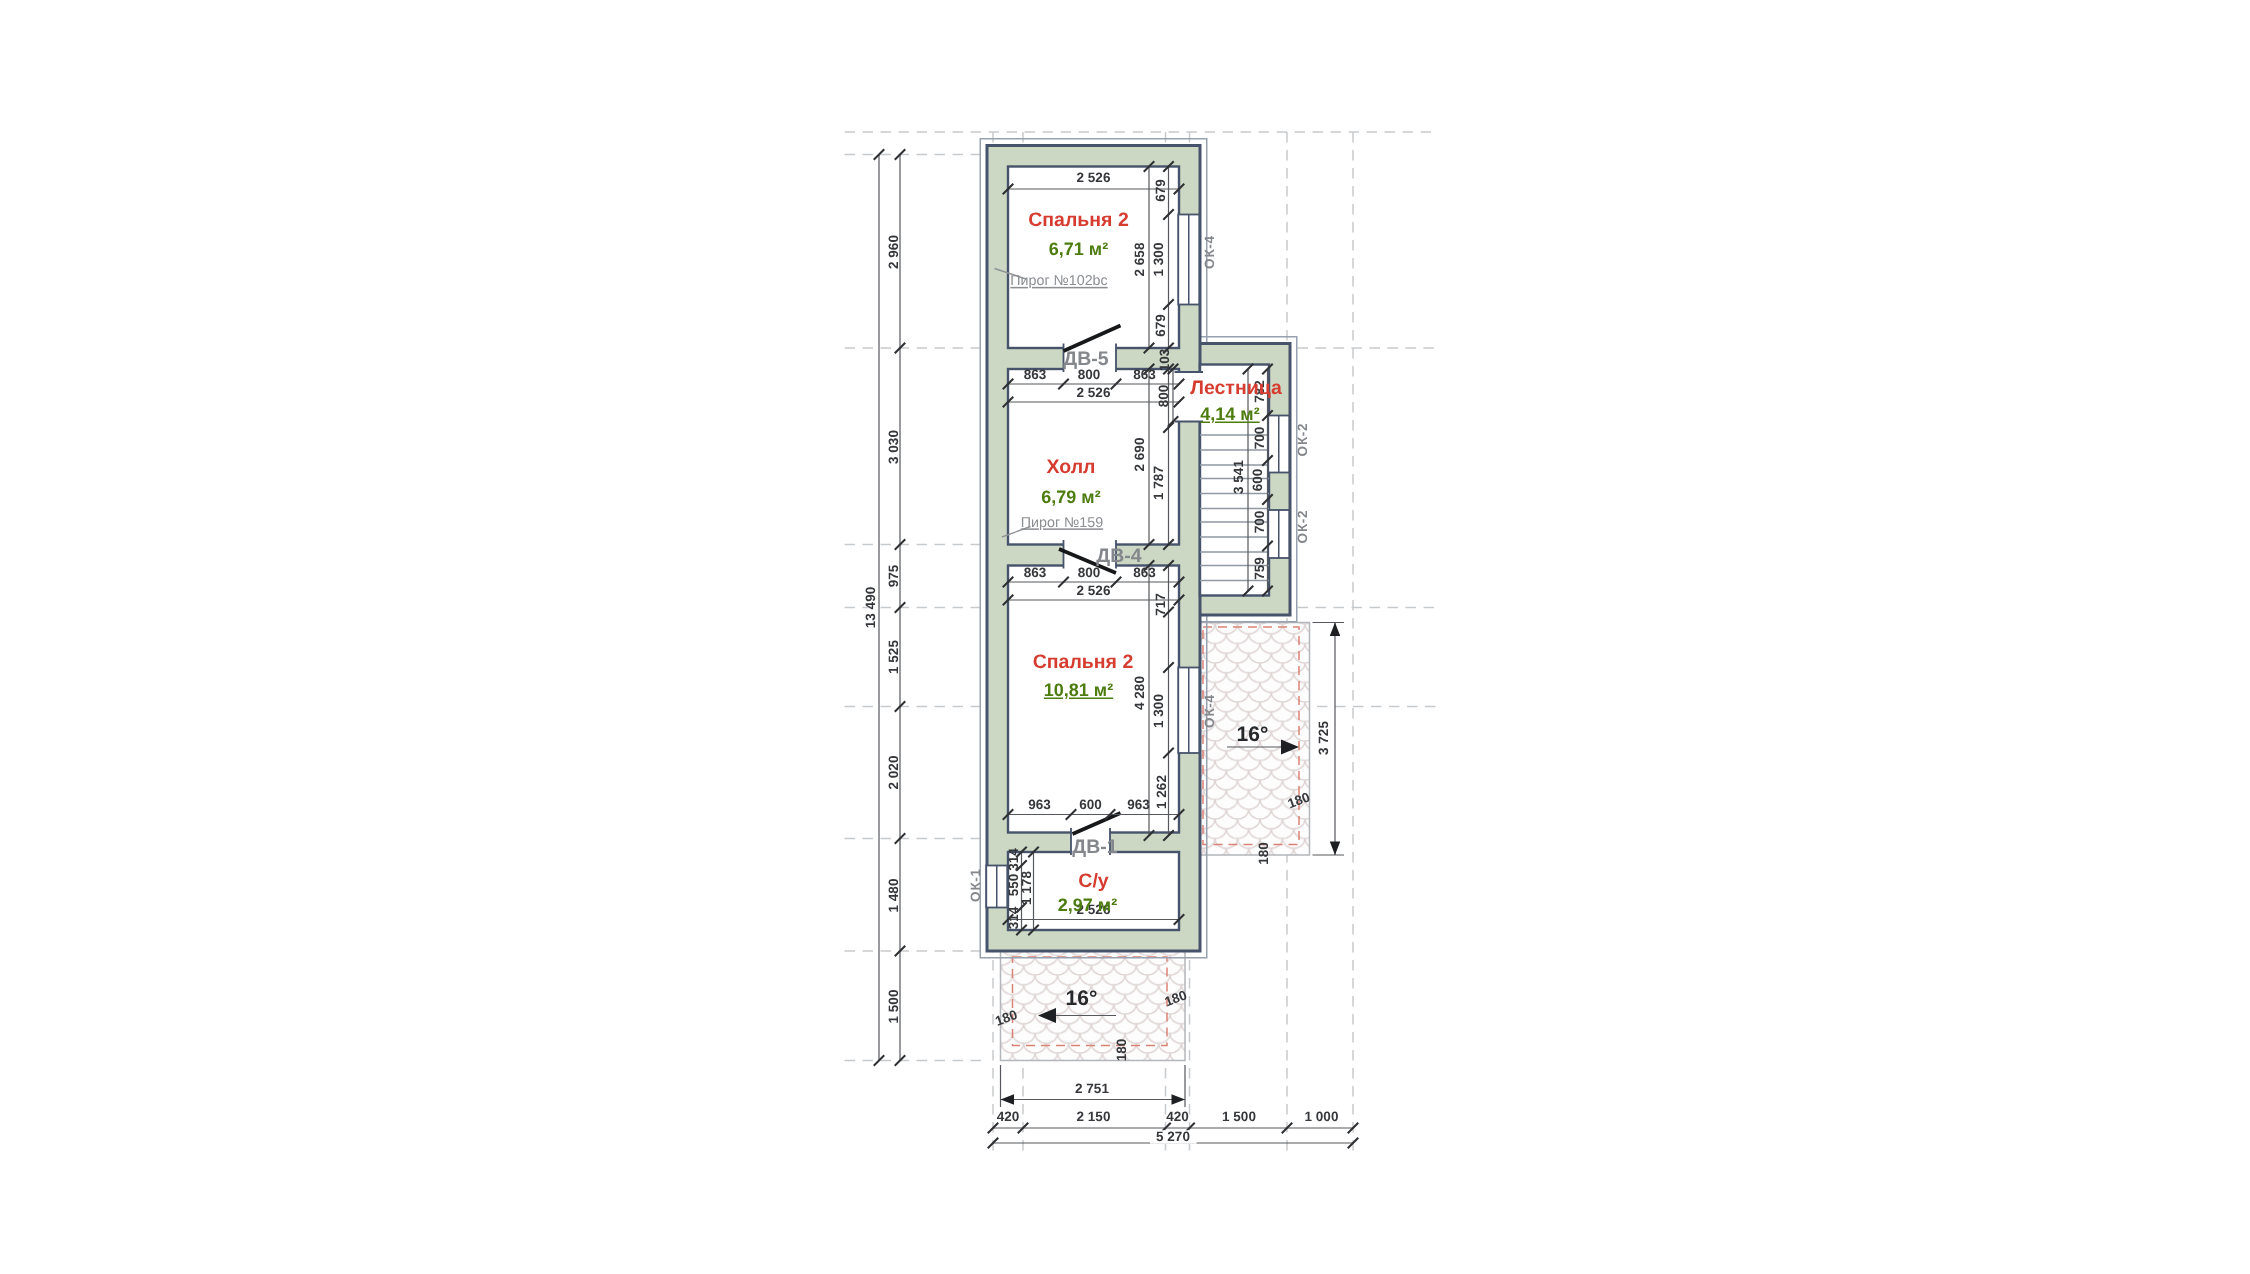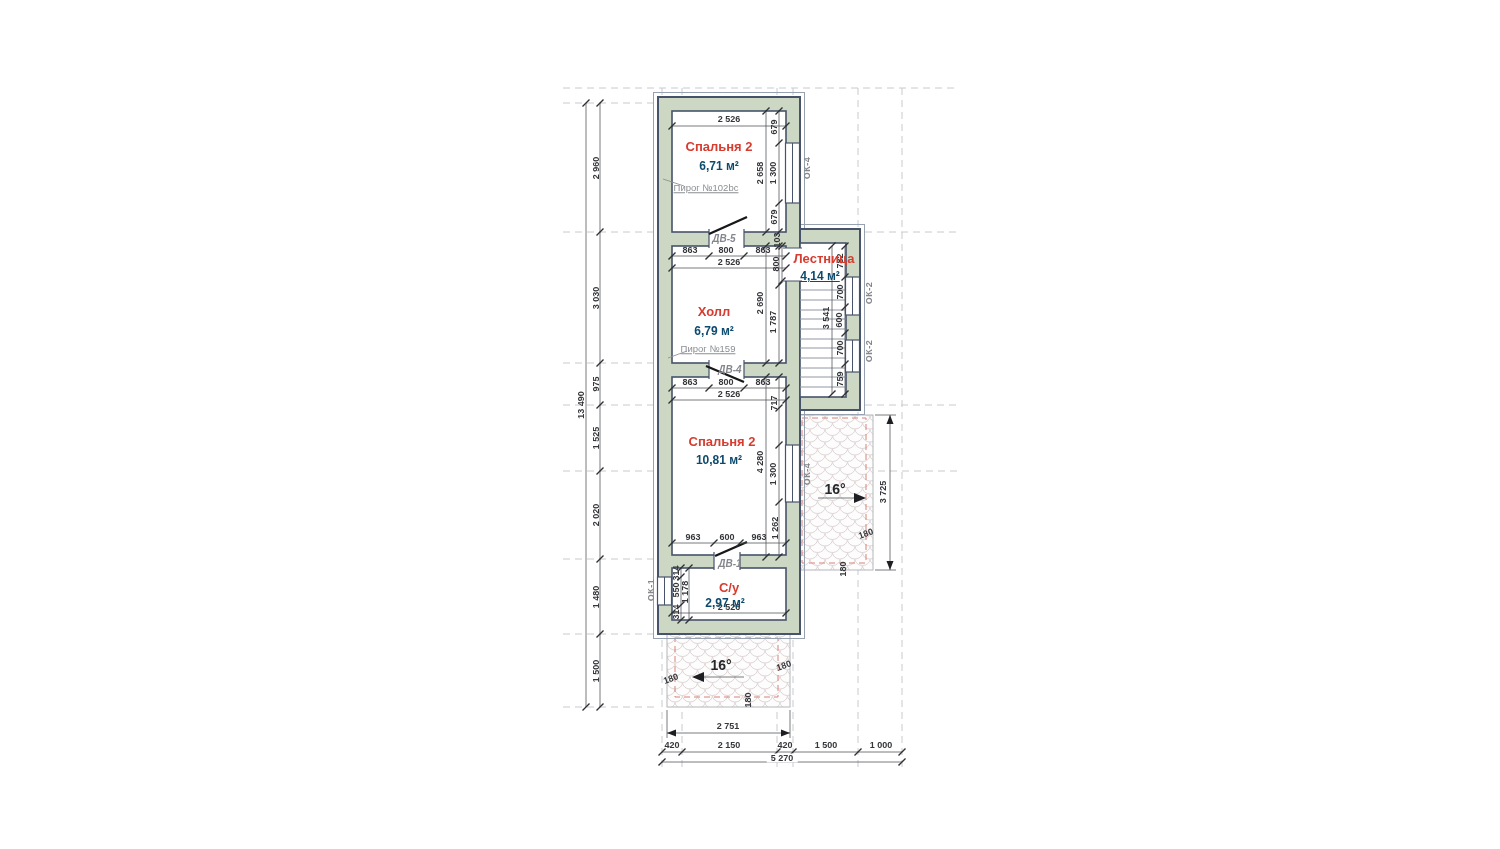--- a/index.html
+++ b/index.html
@@ -24,23 +24,23 @@
   .tick{stroke:#2e3034;stroke-width:1.4;fill:none}
   .leader{stroke:#8f9296;stroke-width:0.9;fill:none}
   .arrow{fill:#1d1f22}
 
   
   .ann{position:absolute;line-height:1;white-space:nowrap;transform-origin:center;color:#35373b;}
   .dim{font-size:9px;font-weight:700;color:#35373b;}
   .dim-bg{font-size:9px;font-weight:700;background:#ffffff;padding:0 4px;}
   .dim-v{font-size:9px;font-weight:700;color:#35373b;}
   .room-name{color:#d63c2f;font-weight:700;font-size:13px;}
-  .room-area{color:#0c4a6e;font-weight:700;font-size:12px;}
+  .room-area{color:#4d7c0f;font-weight:700;font-size:12px;}
   .note{color:#8b8e92;font-size:9.5px;text-decoration:underline;}
-  .door-label{color:#84878c;font-size:10px;font-weight:700;font-style:italic;}
+  .door-label{color:#84878c;font-size:13px;font-weight:700;}
   .window-label{color:#84878c;font-size:9px;font-weight:700;letter-spacing:.5px;}
   .deg{color:#26282b;font-size:14px;font-weight:700;}
 
   
   .logo{position:absolute;left:643px;top:398px;display:flex;align-items:flex-start;gap:5px;opacity:.93;}
   .logo-word{font-weight:800;font-size:45px;line-height:44px;color:#3e4043;letter-spacing:-1px;}
   .logo-mid{display:flex;flex-direction:column;align-items:center;width:38px;margin-top:3px;}
   .logo-rem{font-size:10px;font-weight:800;color:#2f9fe0;letter-spacing:2.5px;margin-top:-2px;}
 </style>
 </head>
@@ -188,27 +188,27 @@
       <div class="ann dim" style="left: 748px; top: 700px; transform: translate(-50%, -50%) rotate(-90deg);">180</div>
       <div class="ann deg" style="left: 835px; top: 489px; transform: translate(-50%, -50%);">16°</div>
       <div class="ann deg" style="left: 721px; top: 665px; transform: translate(-50%, -50%);">16°</div>
       <div class="ann room-name" style="left: 719px; top: 146px; transform: translate(-50%, -50%);">Спальня 2</div>
       <div class="ann room-area" style="left: 719px; top: 166px; transform: translate(-50%, -50%);">6,71 м²</div>
       <div class="ann room-name" style="left: 714px; top: 311px; transform: translate(-50%, -50%);">Холл</div>
       <div class="ann room-area" style="left: 714px; top: 331px; transform: translate(-50%, -50%);">6,79 м²</div>
       <div class="ann room-name" style="left: 824px; top: 258px; transform: translate(-50%, -50%);">Лестница</div>
       <div class="ann room-area" style="left: 820px; top: 276px; transform: translate(-50%, -50%); text-decoration: underline;">4,14 м²</div>
       <div class="ann room-name" style="left: 722px; top: 441px; transform: translate(-50%, -50%);">Спальня 2</div>
-      <div class="ann room-area" style="left: 719px; top: 460px; transform: translate(-50%, -50%);">10,81 м²</div>
+      <div class="ann room-area" style="left: 719px; top: 460px; transform: translate(-50%, -50%); text-decoration: underline;">10,81 м²</div>
       <div class="ann room-name" style="left: 729px; top: 587px; transform: translate(-50%, -50%);">С/у</div>
       <div class="ann room-area" style="left: 725px; top: 603px; transform: translate(-50%, -50%);">2,97 м²</div>
       <div class="ann note" style="left: 706px; top: 188px; transform: translate(-50%, -50%);">Пирог №102bc</div>
       <div class="ann note" style="left: 708px; top: 349px; transform: translate(-50%, -50%); text-align: center;">Пирог №159</div>
       <div class="ann door-label" style="left: 724px; top: 239px; transform: translate(-50%, -50%);">ДВ-5</div>
-      <div class="ann door-label" style="left: 708px; top: 370px; transform: translate(-50%, -50%); padding-left: 44px;">ДВ-4</div>
+      <div class="ann door-label" style="left: 724px; top: 370px; transform: translate(-50%, -50%); padding-left: 44px;">ДВ-4</div>
       <div class="ann door-label" style="left: 730px; top: 564px; transform: translate(-50%, -50%);">ДВ-1</div>
       <div class="ann window-label" style="left: 807px; top: 168px; transform: translate(-50%, -50%) rotate(-90deg);">ОК-4</div>
       <div class="ann window-label" style="left: 869px; top: 293px; transform: translate(-50%, -50%) rotate(-90deg);">ОК-2</div>
       <div class="ann window-label" style="left: 869px; top: 351px; transform: translate(-50%, -50%) rotate(-90deg);">ОК-2</div>
       <div class="ann window-label" style="left: 807px; top: 474px; transform: translate(-50%, -50%) rotate(-90deg);">ОК-4</div>
       <div class="ann window-label" style="left: 651px; top: 590px; transform: translate(-50%, -50%) rotate(-90deg);">ОК-1</div>
     </div>
 
 
 </div>

